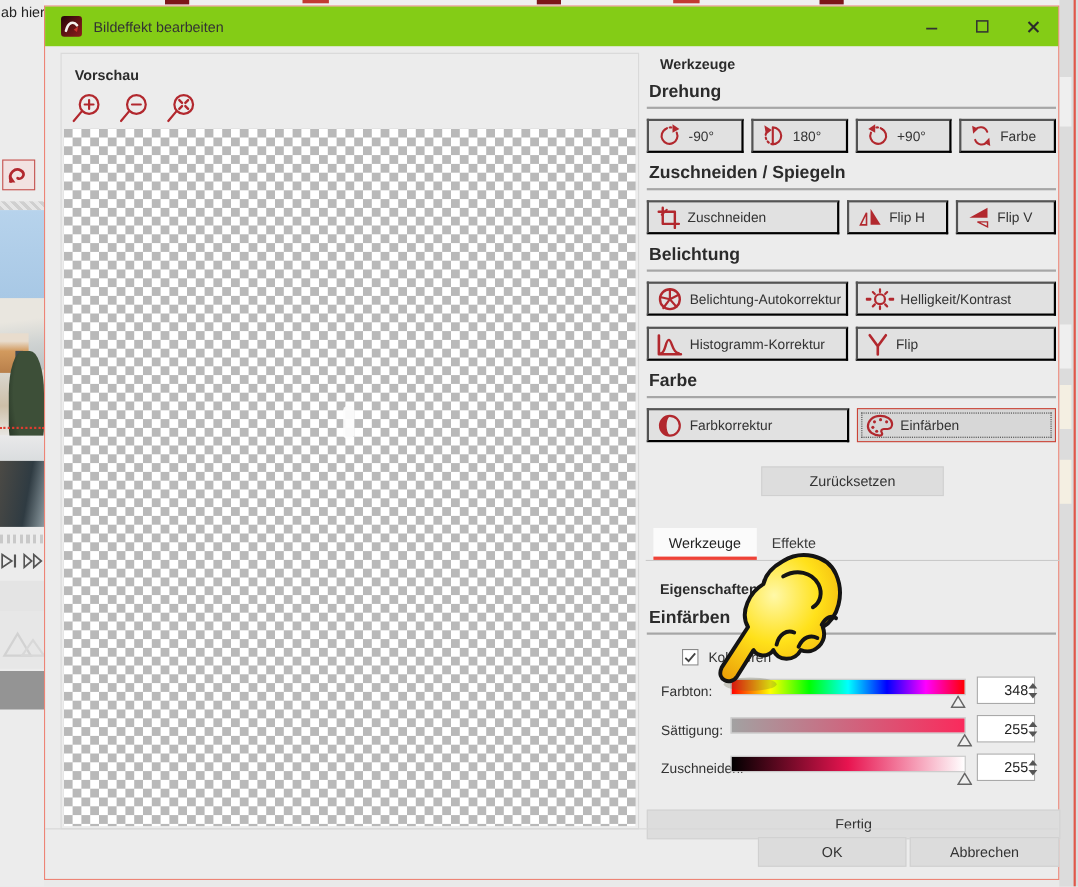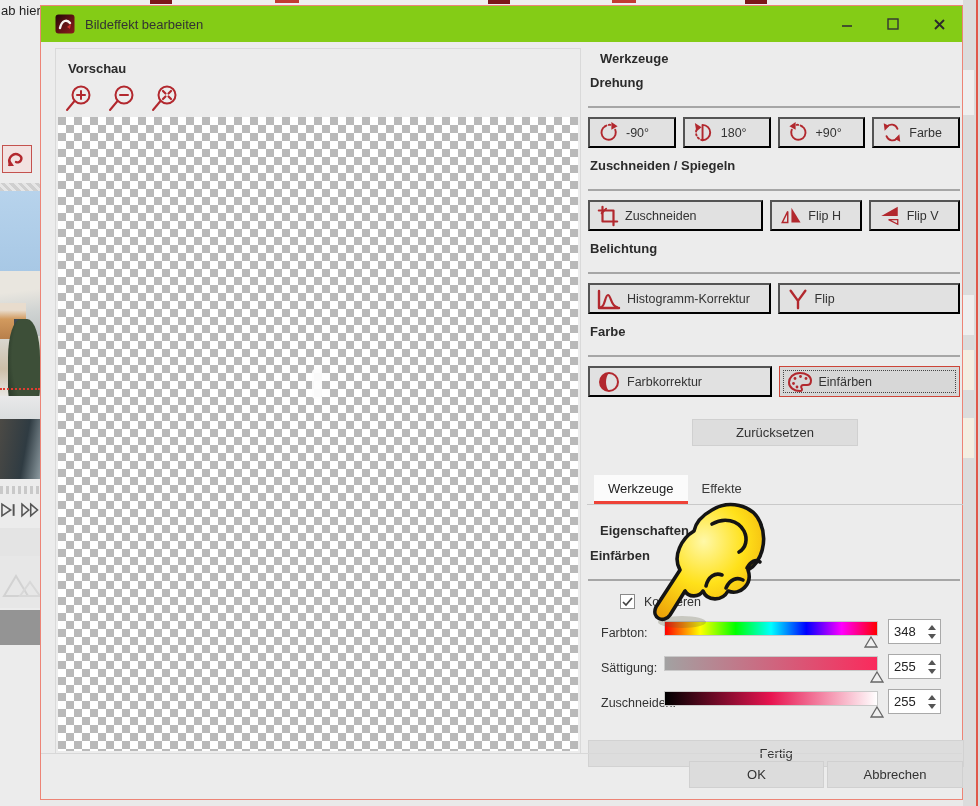--- a/index.html
+++ b/index.html
@@ -60,22 +60,22 @@
   #checker { position:absolute; left:2px; top:68px; width:520px; height:634px;
      background:
        repeating-conic-gradient(#ffffff 0 90deg, #b9b9b9 0 180deg);
      background-size:16px 16px; }
   #artifact { position:absolute; left:254px; top:252px; width:10px; height:30px;
       background:#fdfdfd; border-radius:4px; filter:blur(0.6px); opacity:.95; }
 
   
   #rpanel { position:absolute; left:546px; top:45px; width:376px; }
   .hdr { font-weight:bold; font-size:13px; color:#2b2b2b; padding-left:13px; }
-  .sect { font-weight:bold; font-size:13px; color:#2b2b2b; border-bottom:2px solid #a6a6a6;
-          padding:0 0 16px 2px; margin:0 3px 9px 1px; }
+  .sect { font-weight:bold; font-size:16px; color:#2b2b2b; border-bottom:2px solid #a6a6a6;
+          padding:0 0 4px 2px; margin:0 3px 9px 1px; }
   .brow { display:flex; gap:7px; margin:0 3px 10px 1px; }
   .btn { background:#e1e1e1; height:31px; display:flex; align-items:center; gap:6px;
          padding:0 4px 0 7px; font-size:12.5px; color:#333; flex:1; overflow:hidden; white-space:nowrap; }
   .btn svg { flex:0 0 auto; }
   .btn.sel { background:#d7d7d7; border:1px solid #cc4437; outline:1.5px dotted #444; outline-offset:-5px; }
   #reset-row { display:flex; justify-content:center; margin:22px 0 0 0; }
   #reset-btn { width:166px; height:27px; background:#ddd; border:1px solid #d0d0d0;
                font-size:13px; color:#333; display:flex; align-items:center; justify-content:center; }
 
   #tabs { display:flex; margin-top:29px; border-bottom:1px solid #c9c9c9; padding-left:7px; }
@@ -90,21 +90,21 @@
   .chk-label { font-size:12.5px; color:#333; }
 
   .slider-row { position:relative; height:35px; margin-left:14px; }
   .slider-label { position:absolute; left:0; top:7px; font-size:12.5px; color:#333; }
   .track { position:absolute; left:63px; top:2px; width:214px; height:15px; border:1px solid #c9c9c9; }
   .track.hue { background:linear-gradient(to right,#f00,#ff0,#0f0,#0ff,#00f,#f0f,#f00); }
   .track.sat { background:linear-gradient(to right,#a2a2a2,#fa2a5c); }
   .track.lum { background:linear-gradient(to right,#000,#e81450 50%,#fff); }
   .tri { position:absolute; top:17px; width:14px; height:12px; }
   .spin { position:absolute; left:287px; top:0px; width:53px; height:25px; background:#fff;
-          border:1px solid #a9a9a9; display:flex; align-items:center; }
+          border:1px solid #a9a9a9; display:flex; align-items:center;padding-left:19px; }
   .spin .val { flex:1; font-size:13px; color:#222; padding-left:5px; }
   .spin .arrows { width:17px; height:100%; display:flex; flex-direction:column; justify-content:center; gap:4px; align-items:center; }
   .arr-up { width:0; height:0; border-left:4px solid transparent; border-right:4px solid transparent; border-bottom:5px solid #555; }
   .arr-dn { width:0; height:0; border-left:4px solid transparent; border-right:4px solid transparent; border-top:5px solid #555; }
 
   #fertig-btn { margin:16px 3px 0 1px; height:27px; background:#ddd; border:1px solid #d2d2d2;
                 display:flex; align-items:center; justify-content:center; font-size:13px; color:#333; }
 
   #footer-sep { position:absolute; left:0px; top:747px; width:100%; border-top:1px solid #d8d8d8; }
   #footer { position:absolute; left:0; top:753px; width:100%; height:32px; }
@@ -298,20 +298,37 @@
           <polygon points="21,16 21,21 11,16" fill="none" stroke="#b2282e" stroke-width="1.4"></polygon>
         </svg>
         <span>Flip V</span>
       </button>
     </div>
 
     <div class="sect">Belichtung</div>
     <div class="brow">
       <button class="btn">
         <svg class="red-ic" width="24" height="24" viewBox="0 0 24 24">
+          <circle cx="12" cy="12" r="9" stroke-width="2.2"></circle>
+          <path d="M12,3 L12,12 M12,12 L20,8 M12,12 L18,19 M12,12 L6,20 M12,12 L3,10" stroke-width="2"></path>
+        </svg>
+        <span>Belichtung-Autokorrektur</span>
+      </button>
+      <button class="btn">
+        <svg class="red-ic" width="26" height="24" viewBox="0 0 26 24">
+          <circle cx="13" cy="12" r="4.5"></circle>
+          <path d="M13,3 V5.5 M13,18.5 V21 M6.5,5.5 l1.8,1.8 M17.7,16.7 l1.8,1.8 M6.5,18.5 l1.8,-1.8 M17.7,7.3 l1.8,-1.8"></path>
+          <path d="M1,12 H4 M22,12 H25" stroke-width="2.6"></path>
+        </svg>
+        <span>Helligkeit/Kontrast</span>
+      </button>
+    </div>
+    <div class="brow">
+      <button class="btn">
+        <svg class="red-ic" width="24" height="24" viewBox="0 0 24 24">
           <path d="M2,4 V21 H22" stroke-width="2.4"></path>
           <path d="M4,20 C8,20 8,8 11,8 C14,8 14,20 20,20" stroke-width="2.2"></path>
         </svg>
         <span>Histogramm-Korrektur</span>
       </button>
       <button class="btn">
         <svg class="red-ic" width="22" height="24" viewBox="0 0 24 24">
           <path d="M4,3 L12,14 L20,3 M12,14 V22" stroke-width="2.6"></path>
         </svg>
         <span>Flip</span>

